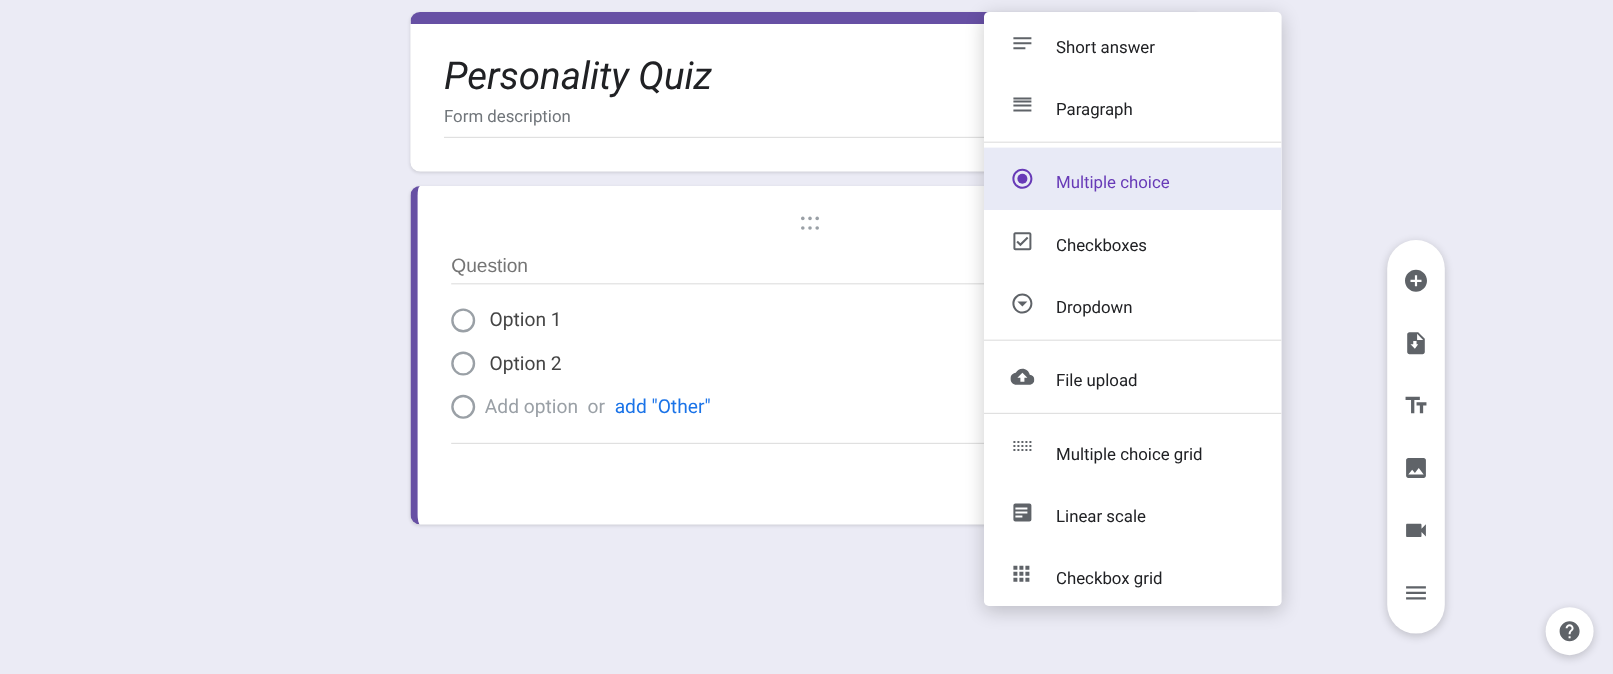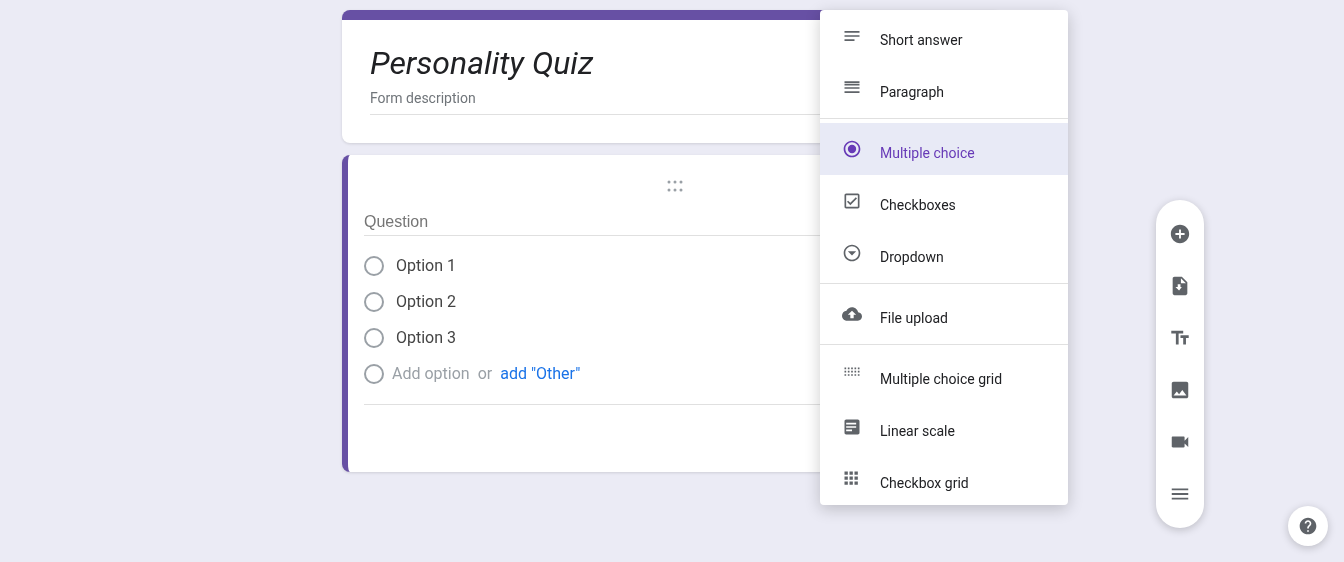--- a/index.html
+++ b/index.html
@@ -50,21 +50,21 @@
       color: #70757a;
       border-bottom: 1px solid #e0e0e0;
       padding-bottom: 8px;
     }
 
     
     .question-card {
       background: #fff;
       border-radius: 8px;
       border-left: 6px solid #6750a4;
-      padding: 24px 16px 28px;
+      padding: 24px 28px 28px;
       box-shadow: 0 1px 3px rgba(0,0,0,0.12);
       position: relative;
     }
 
     .drag-handle {
       display: flex;
       justify-content: center;
       margin-bottom: 16px;
       color: #9aa0a6;
       font-size: 18px;
@@ -301,24 +301,20 @@
       </div>
 
       <div class="option-row">
         <div class="radio-circle"></div>
         <span class="option-label">Option 1</span>
       </div>
       <div class="option-row">
         <div class="radio-circle"></div>
         <span class="option-label">Option 2</span>
       </div>
-      <div class="option-row">
-        <div class="radio-circle"></div>
-        <span class="option-label">Option 3</span>
-      </div>
 
       <div class="add-option-row">
         <div class="radio-circle"></div>
         <span class="add-option-text">Add option</span>
         <span class="or-text">or</span>
         <span class="add-other-link">add "Other"</span>
       </div>
 
       <div class="card-footer">
         <span class="copy-icon">

